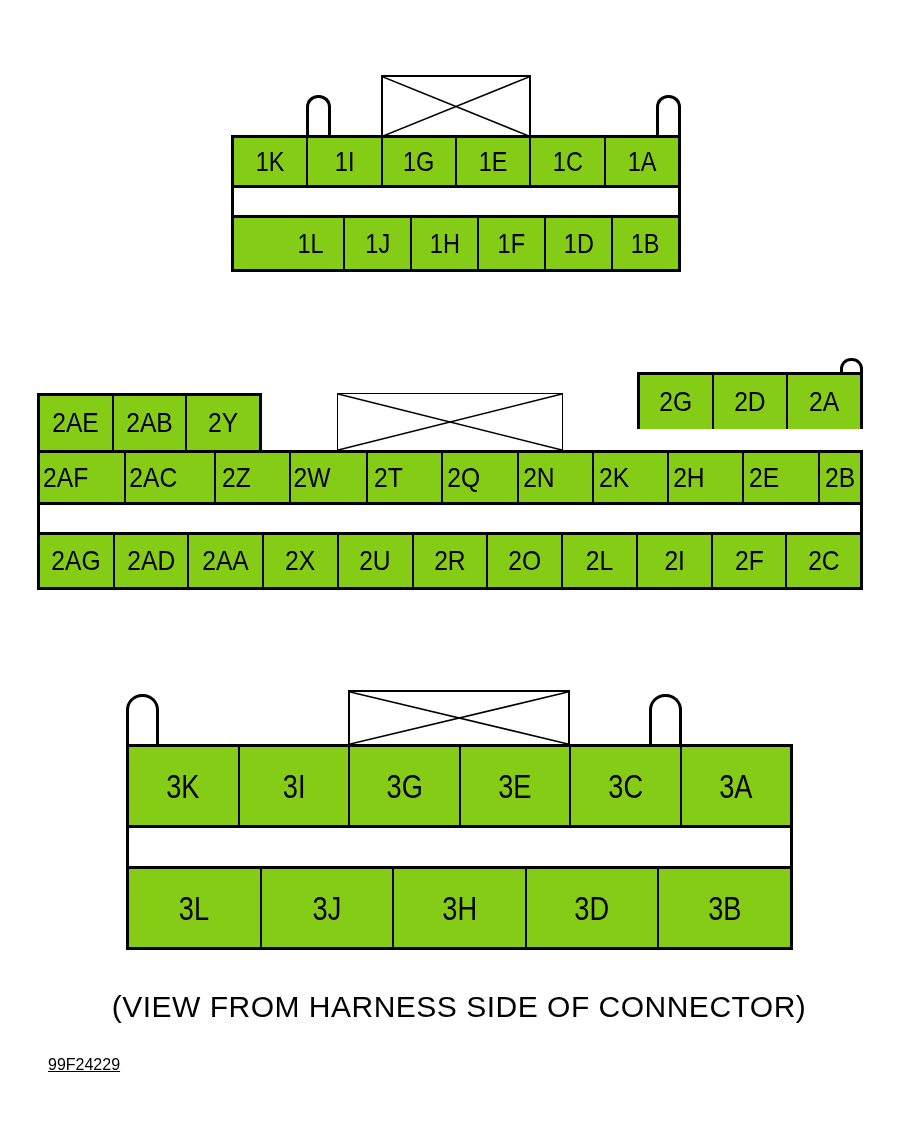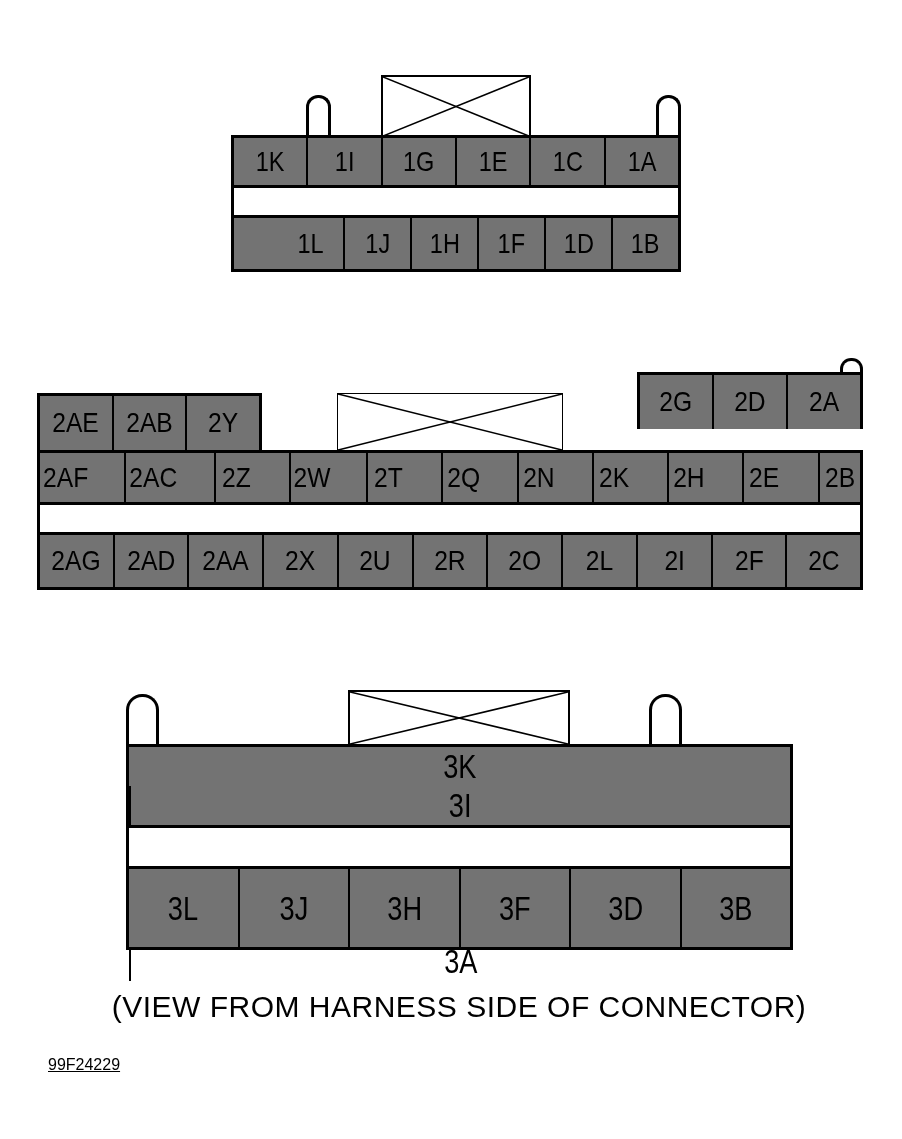--- a/index.html
+++ b/index.html
@@ -5,21 +5,21 @@
   html,body { margin:0; padding:0; }
   body {
     width:902px; height:1139px; position:relative;
     background:#ffffff; color:#000;
     font-family:"Liberation Sans", sans-serif;
     overflow:hidden;
   }
   .abs { position:absolute; box-sizing:border-box; }
 
   
-  .prow { border:3px solid #000; display:flex; background:#737373; }
+  .prow { border:3px solid #000; display:flex; background:#84cc16; }
   .prow.no-top { border-top:none; }
   .prow.no-bottom { border-bottom:none; }
   .cell { flex:1 1 0; display:flex; align-items:center; justify-content:center; overflow:visible; }
   .cell + .cell { border-left:2px solid #000; }
   .lbl { white-space:nowrap; transform:scaleX(0.84); transform-origin:center; }
 
   .c1 .lbl { font-size:28px; }
   .c2 .lbl { font-size:28px; transform:scaleX(0.88); }
   .c3 .lbl { font-size:34px; transform:scaleX(0.80); }
 
@@ -215,21 +215,21 @@
   <div class="abs tab r16" style="left:126px; top:694px; width:33px; height:50px;"></div>
   <div class="abs tab r16" style="left:649px; top:694px; width:33px; height:50px;"></div>
 
   <div class="abs xbox" style="left:348px; top:690px; width:222px; height:54px;">
     <svg viewBox="0 0 100 100" preserveAspectRatio="none">
       <line x1="0" y1="0" x2="100" y2="100"></line>
       <line x1="100" y1="0" x2="0" y2="100"></line>
     </svg>
   </div>
 
-  <div class="abs prow c3" style="left:126px; top:744px; width:667px; height:84px;flex-direction:column;">
+  <div class="abs prow c3" style="left:126px; top:744px; width:667px; height:84px;">
     <div class="cell">
         <span class="lbl">3K</span>
       </div>
     <div class="cell">
         <span class="lbl">3I</span>
       </div>
     <div class="cell">
         <span class="lbl">3G</span>
       </div>
     <div class="cell">
@@ -247,23 +247,20 @@
 
   <div class="abs prow c3 no-top" style="left:126px; top:869px; width:667px; height:81px;">
     <div class="cell">
         <span class="lbl">3L</span>
       </div>
     <div class="cell">
         <span class="lbl">3J</span>
       </div>
     <div class="cell">
         <span class="lbl">3H</span>
-      </div>
-    <div class="cell">
-        <span class="lbl">3F</span>
       </div>
     <div class="cell">
         <span class="lbl">3D</span>
       </div>
     <div class="cell">
         <span class="lbl">3B</span>
       </div>
   </div>
 </div>
 

